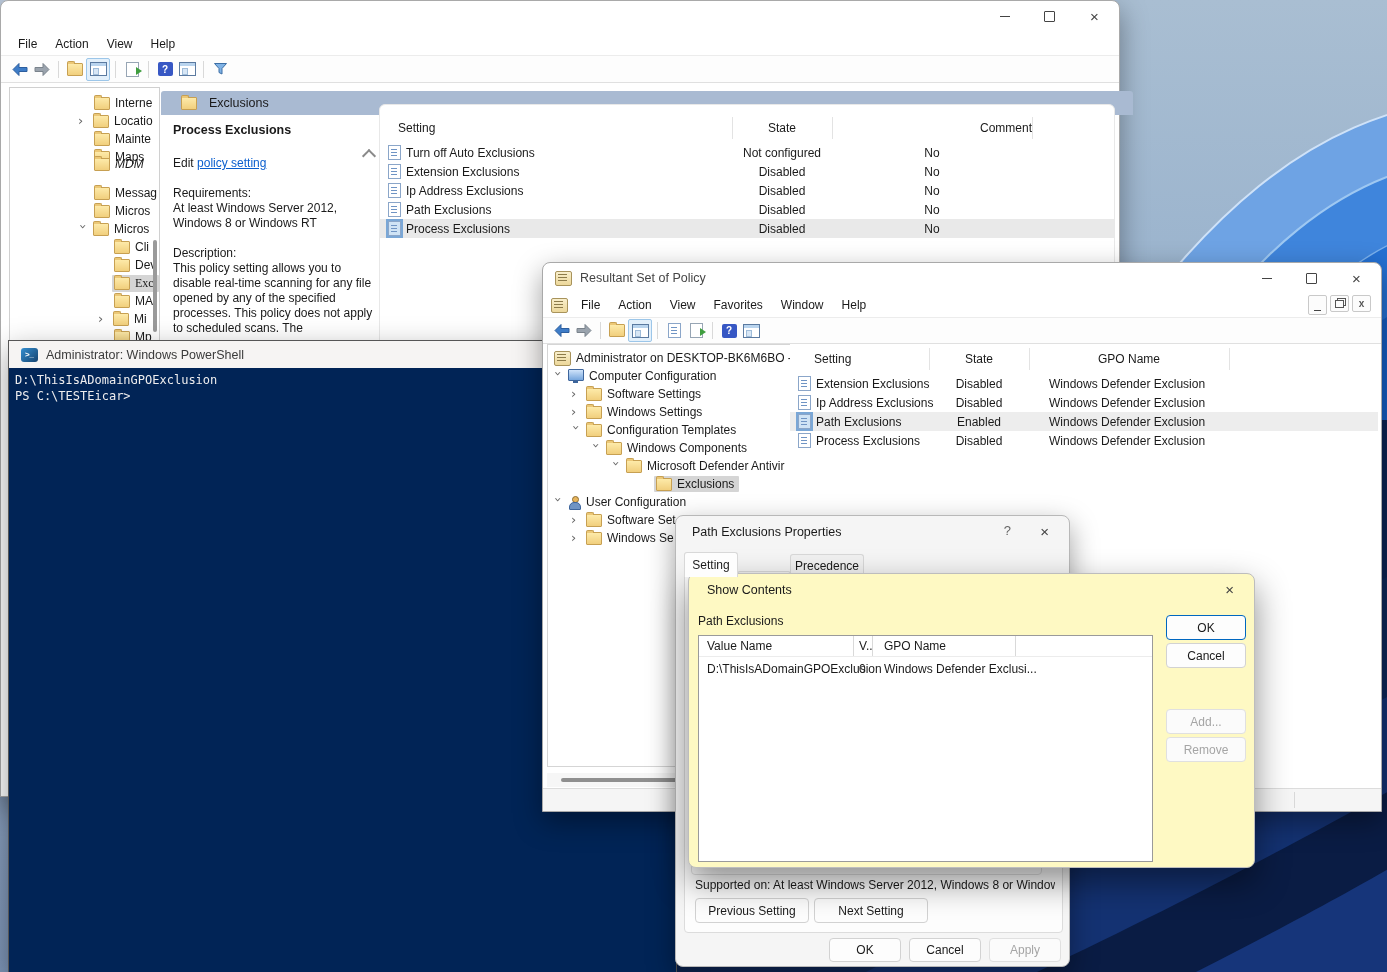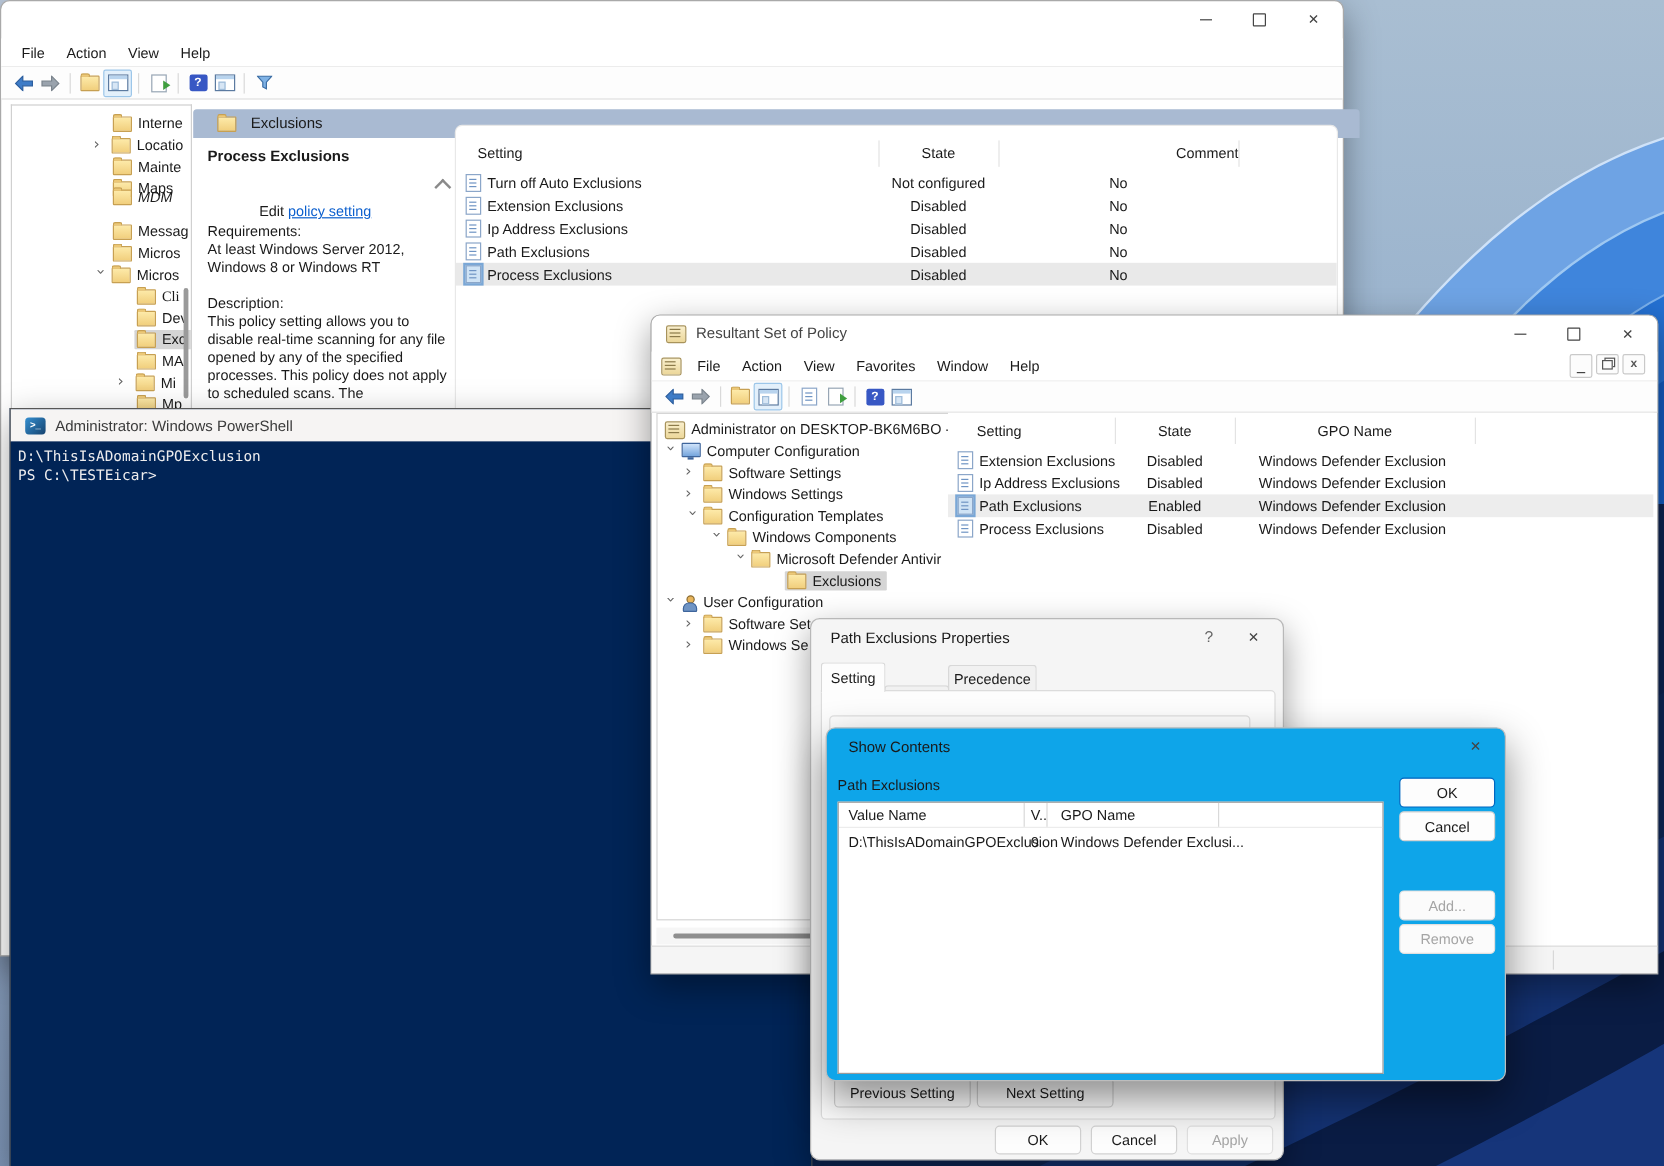--- a/index.html
+++ b/index.html
@@ -201,29 +201,29 @@
         </div>
       <div class="ti" style="top:114px;padding-left:84px;">
           <span class="ic-folder"></span>
           <span>Micros</span>
         </div>
       <div class="ti" style="top:132px;padding-left:68px;">
           <span class="chev down">›</span>
           <span class="ic-folder"></span>
           <span>Micros</span>
         </div>
-      <div class="ti" style="top:150px;padding-left:104px;font-family:Liberation Serif, serif;">
+      <div class="ti" style="top:150px;padding-left:104px;">
           <span class="ic-folder"></span>
           <span>Cli</span>
         </div>
       <div class="ti" style="top:168px;padding-left:104px;">
           <span class="ic-folder"></span>
           <span>Dev</span>
         </div>
-      <div class="ti" style="top:186px;padding-left:102px;">
+      <div class="ti" style="top:186px;padding-left:102px;font-family:Liberation Serif, serif;">
           <span class="hl">
             <span class="ic-folder"></span>
             <span>Exc</span>
           </span>
         </div>
       <div class="ti" style="top:204px;padding-left:104px;">
           <span class="ic-folder"></span>
           <span>MA</span>
         </div>
       <div class="ti" style="top:222px;padding-left:88px;">
@@ -238,21 +238,21 @@
       <div class="abs" style="right:2px;top:152px;width:4px;height:92px;background:#9a9a9a;border-radius:2px;"></div>
     </div>
 
     <div class="abs" style="left:160px;top:90px;width:952px;height:24px;background:#a9bad2;border-radius:3px 3px 0 0;display:flex;align-items:center;gap:12px;padding-left:20px;">
       <span class="ic-folder"></span>
       <span style="font-size:12.5px;">Exclusions</span>
     </div>
 
     <div class="abs" style="left:160px;top:114px;width:218px;bottom:0;background:#fff;overflow:hidden;">
       <div class="abs" style="left:12px;top:8px;width:196px;font-weight:bold;font-size:12.5px;">Process Exclusions</div>
-      <div class="abs" style="left:12px;top:54px;width:196px;margin-left:43px;">
+      <div class="abs" style="left:12px;top:41px;width:196px;">
         <span>Edit</span>
         <a class="link" href="#">policy setting</a>
       </div>
       <div class="abs" style="left:12px;top:71px;">Requirements:</div>
       <div class="abs" style="left:12px;top:86px;width:200px;line-height:15px;">At least Windows Server 2012, Windows 8 or Windows RT</div>
       <div class="abs" style="left:12px;top:131px;">Description:</div>
       <div class="abs" style="left:12px;top:146px;width:205px;line-height:15px;">This policy setting allows you to disable real-time scanning for any file opened by any of the specified processes. This policy does not apply to scheduled scans. The</div>
       <div class="abs" style="right:4px;top:36px;width:12px;height:200px;">
         <span class="chev-up-box" style="display:block;margin:0 auto;"></span>
       </div>
@@ -515,21 +515,21 @@
         <span>OK</span>
       </div>
     <div class="btn" style="left:233px;top:422px;width:70px;height:22px;">
         <span>Cancel</span>
       </div>
     <div class="btn disabled" style="left:313px;top:422px;width:70px;height:22px;">
         <span>Apply</span>
       </div>
   </div>
 
-  <div class="win round" style="left:688px;top:606px;width:565px;height:293px;background:#0ea5e9;border:1px solid #bdbdbd;box-shadow:0 14px 34px rgba(0,0,0,.45);">
+  <div class="win round" style="left:688px;top:573px;width:565px;height:293px;background:#fef9c3;border:1px solid #bdbdbd;box-shadow:0 14px 34px rgba(0,0,0,.45);">
     <div class="tbar" style="height:32px;padding-left:18px;color:#1a1a1a;">
       <span>Show Contents</span>
     </div>
     <span class="abs glyph-x" style="right:20px;top:8px;">×</span>
 
     <div class="abs" style="left:9px;top:40px;">Path Exclusions</div>
 
     <div class="abs" style="left:9px;top:61px;width:453px;height:225px;background:#fff;border:1px solid #9a9a9a;overflow:hidden;">
       <div class="lv-row lv-head" style="left:0;right:0;top:0;height:20px;border-bottom:1px solid #ececec;">
         <span class="abs" style="left:8px;">Value Name</span>

